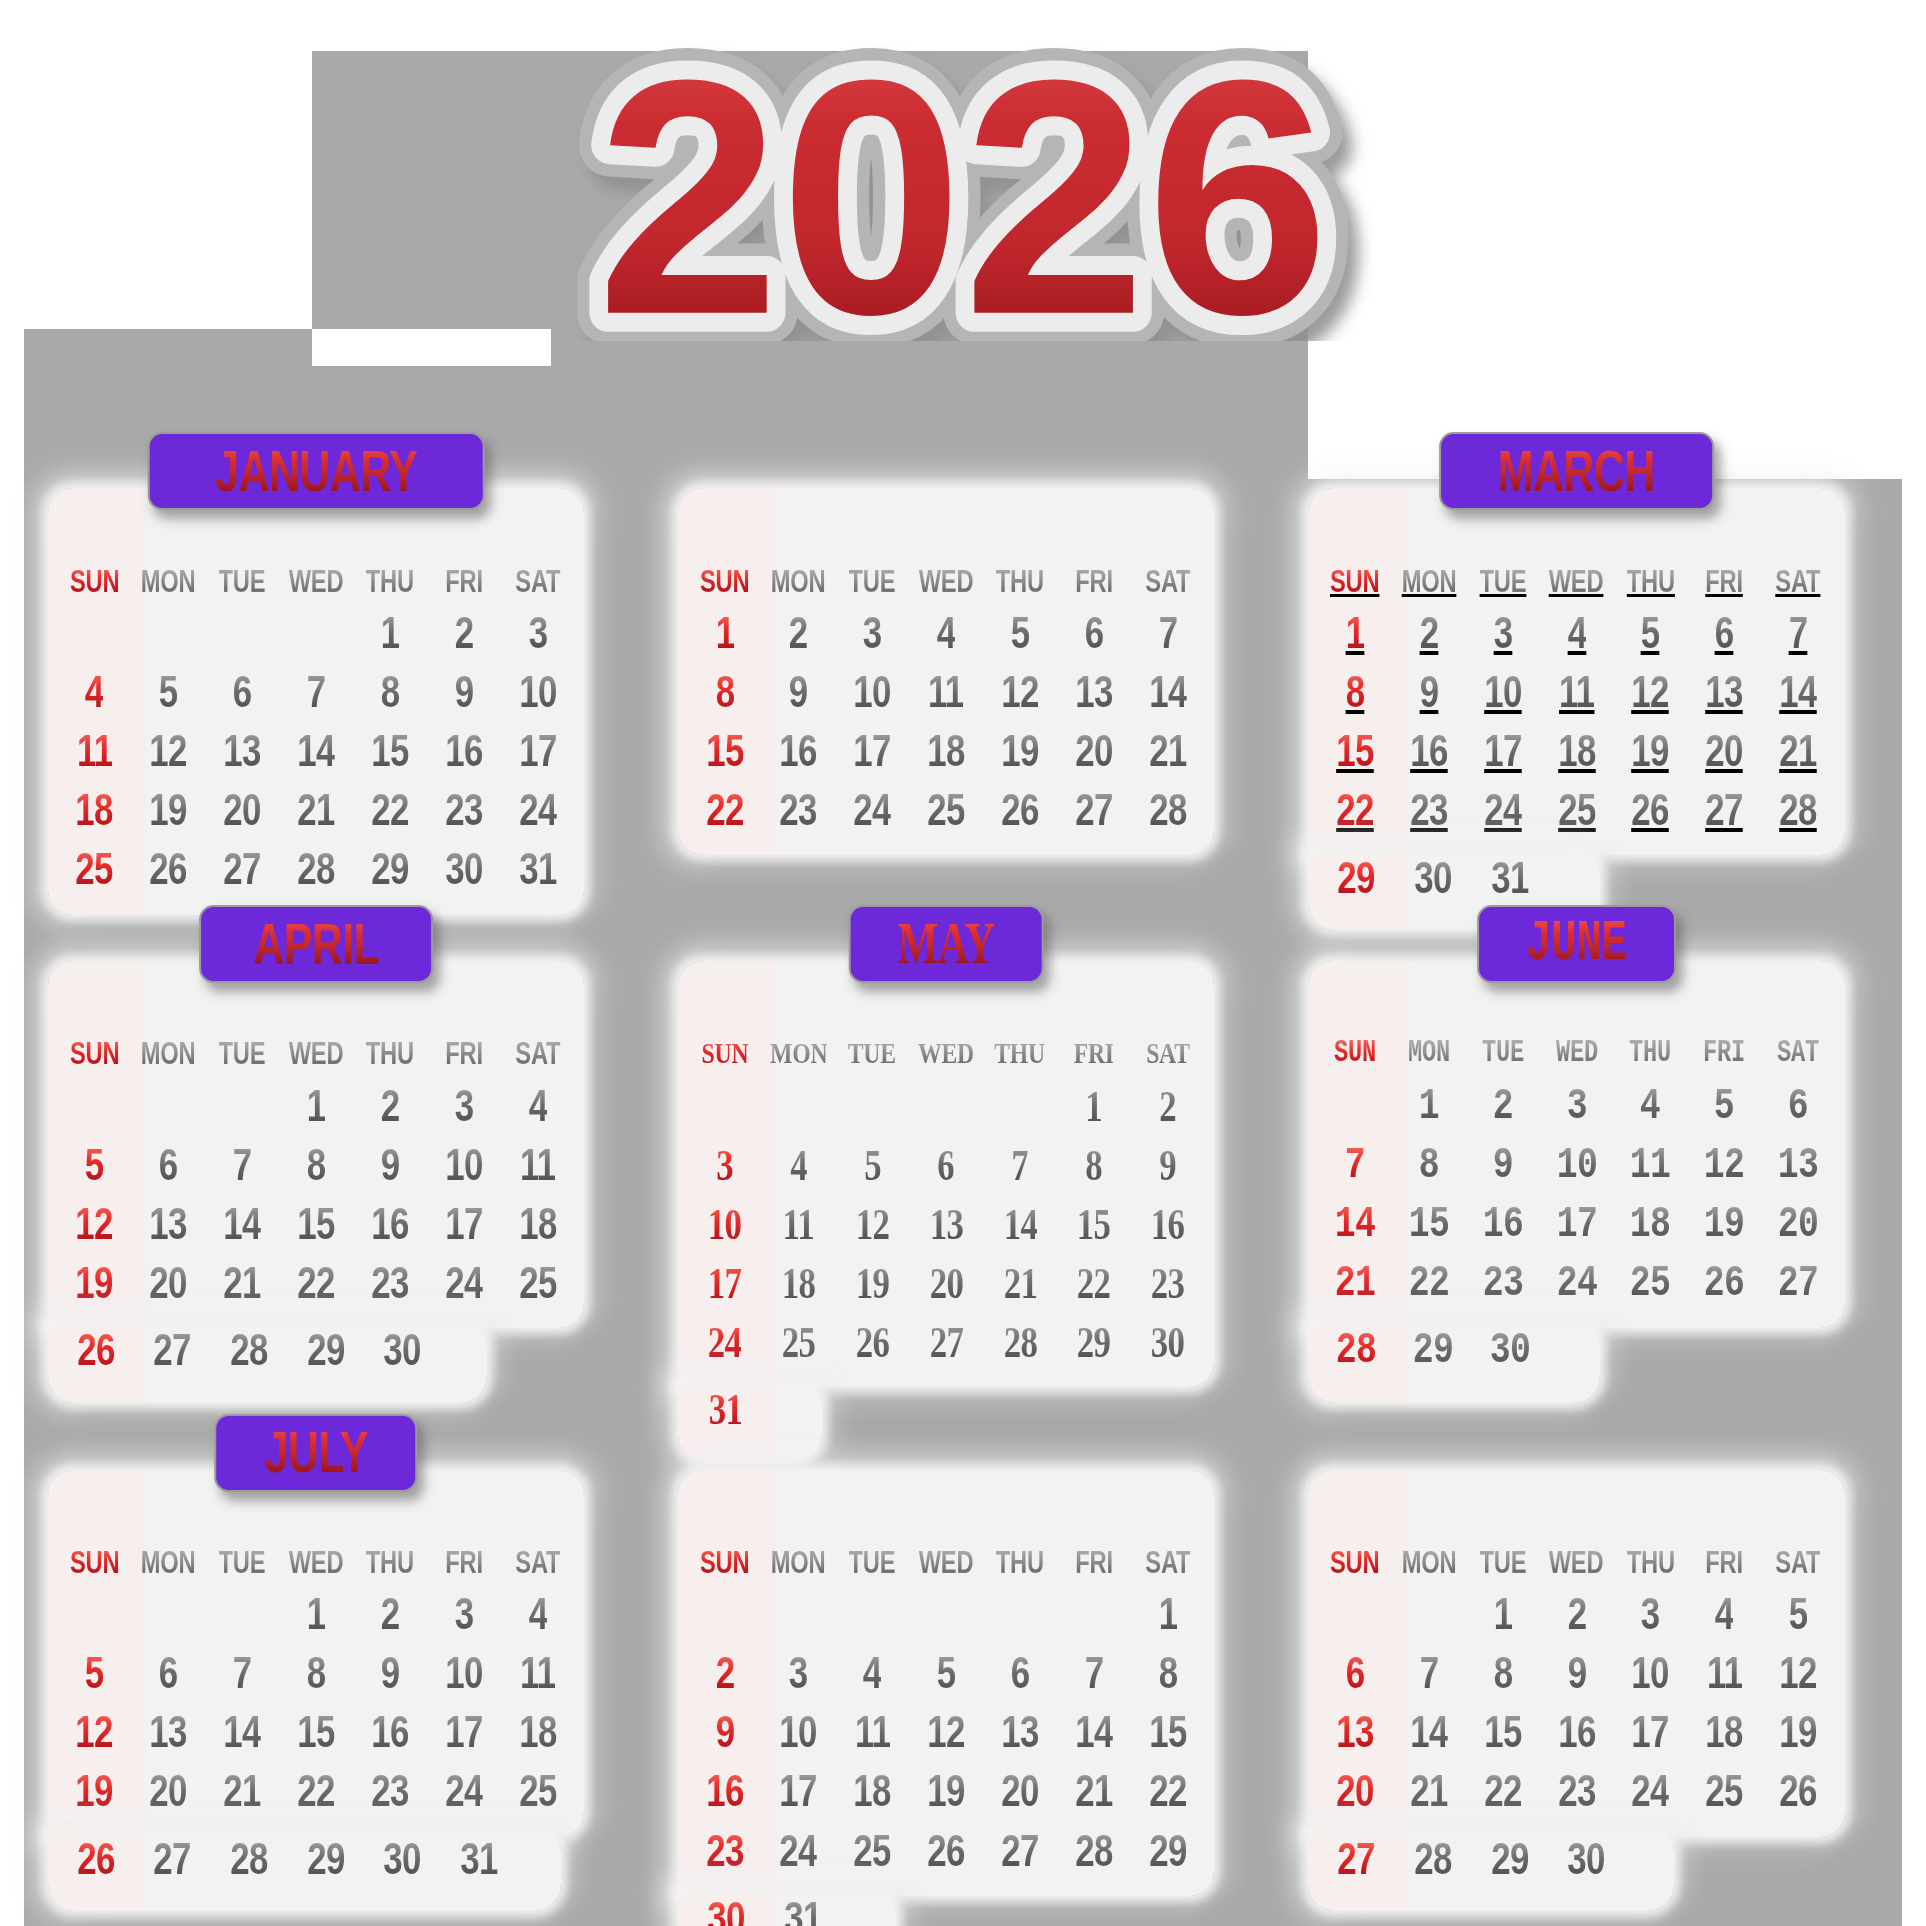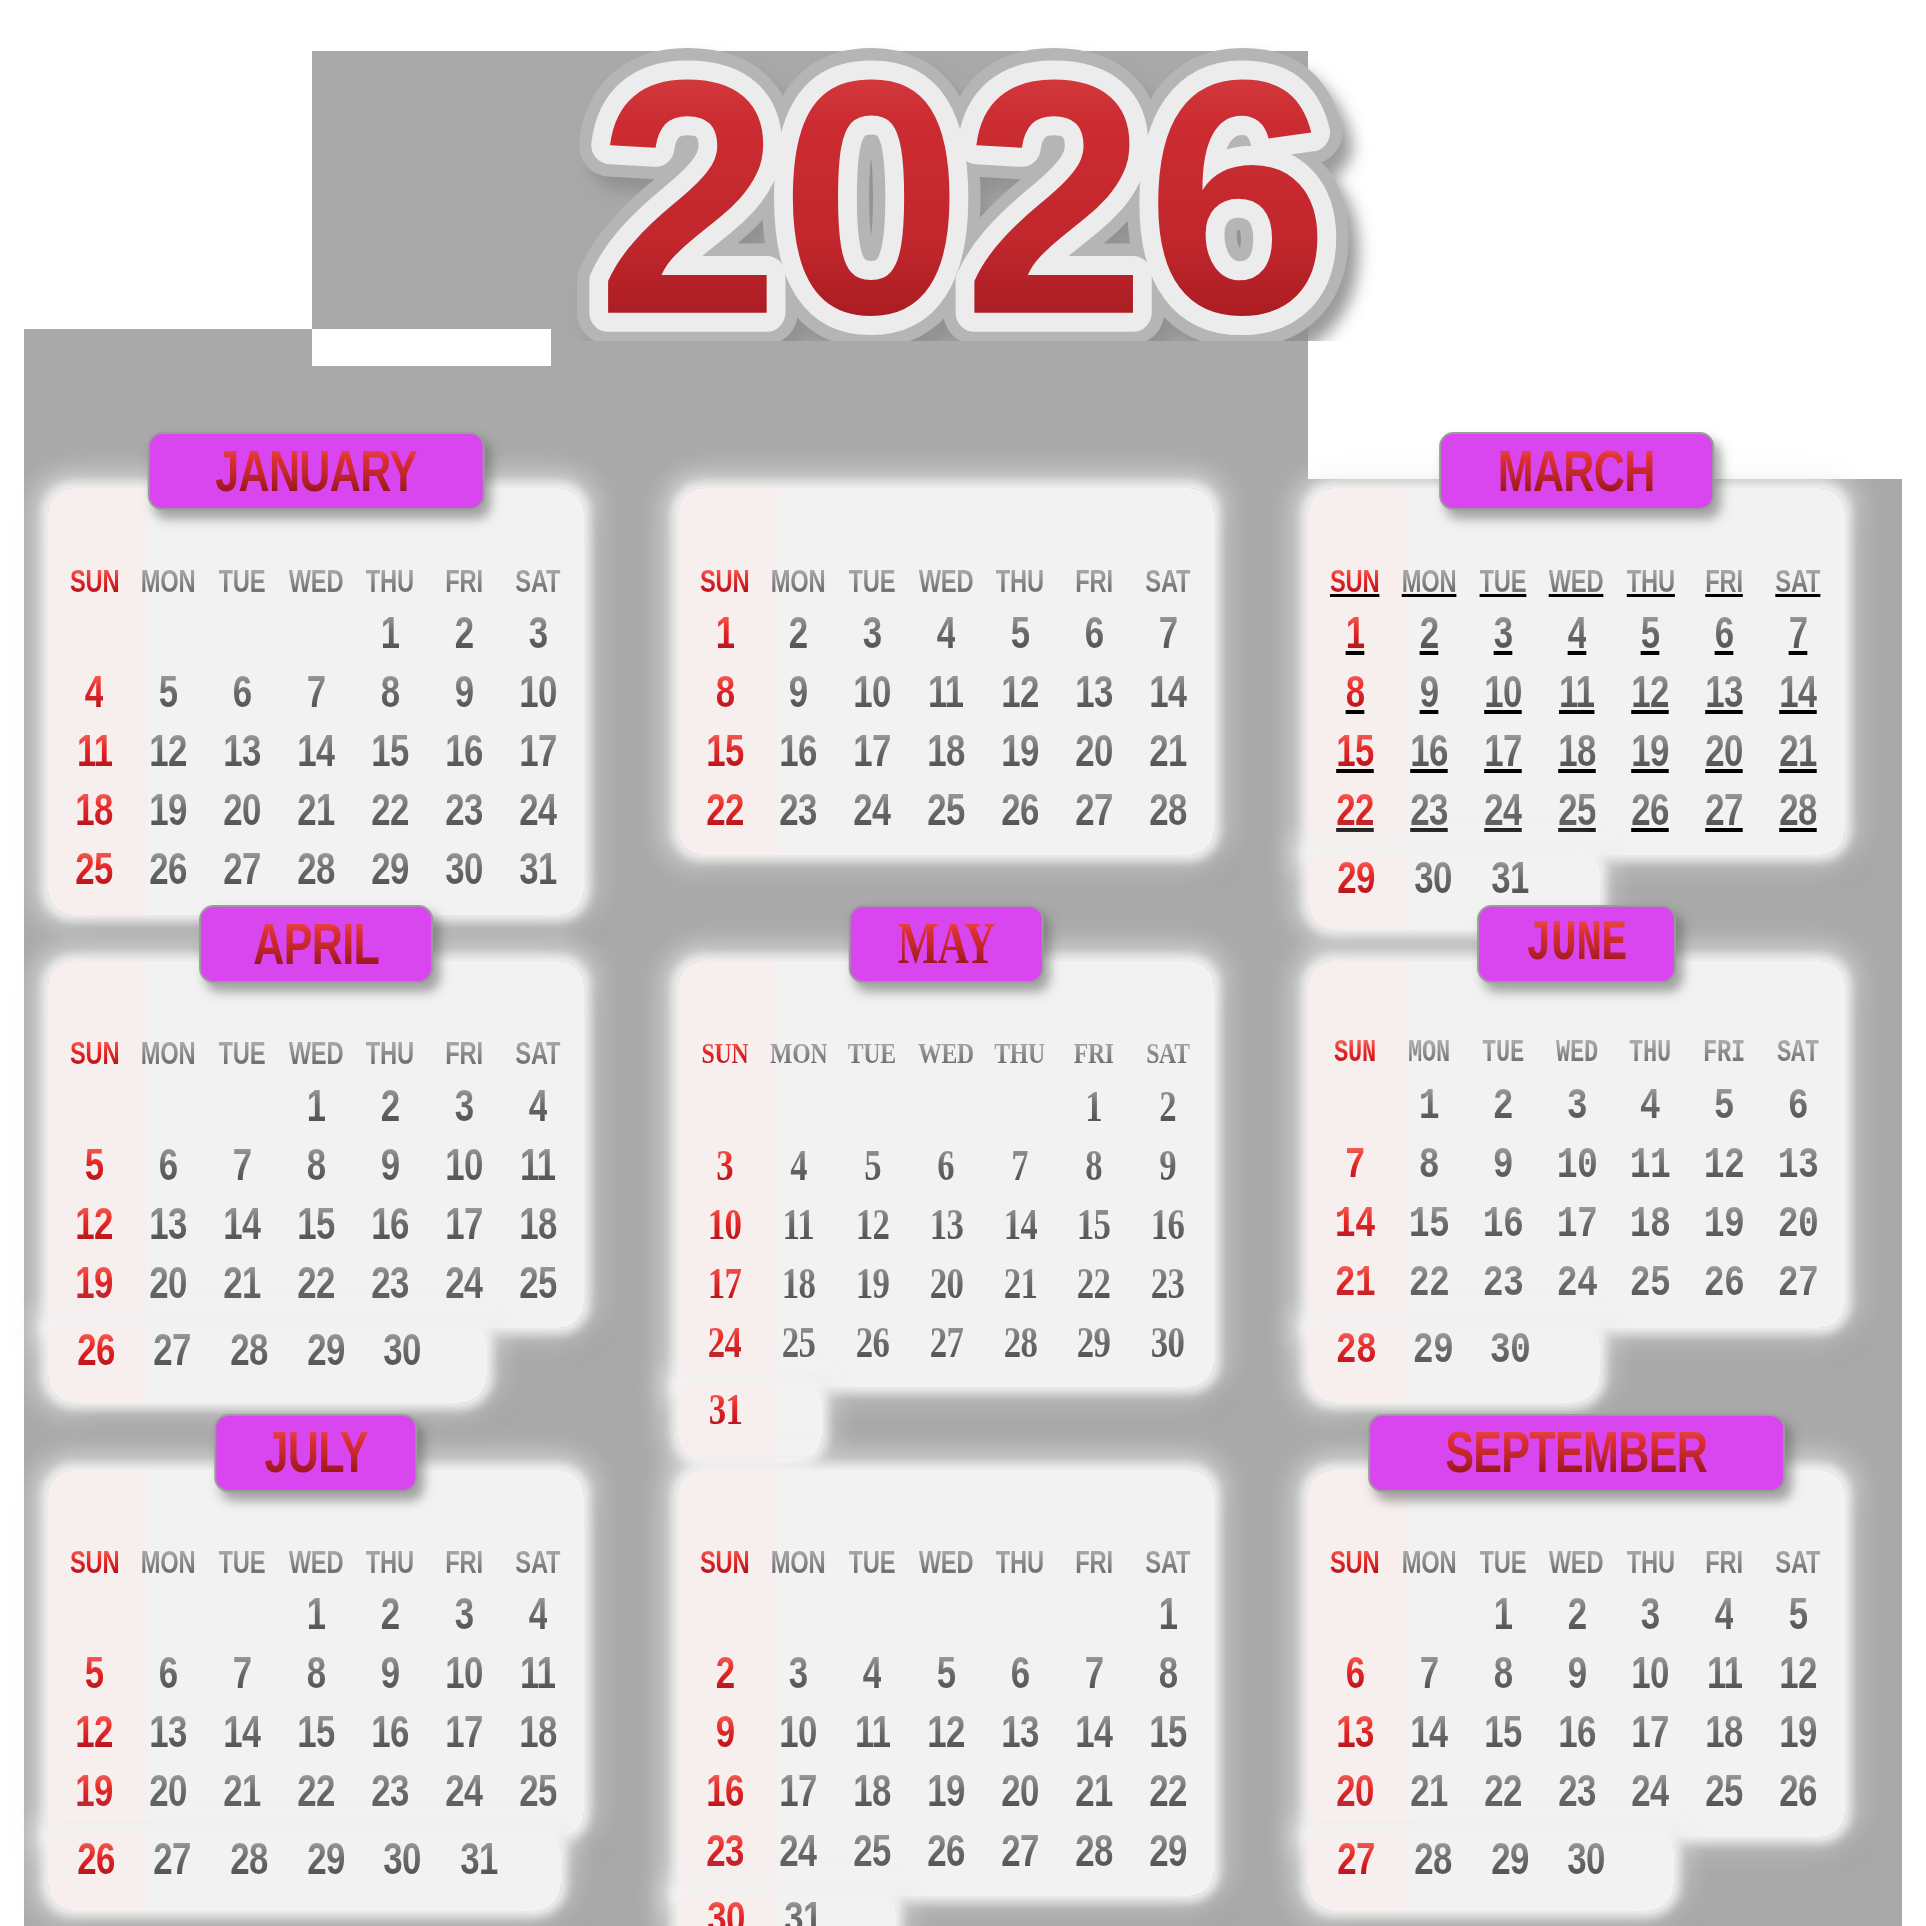--- a/index.html
+++ b/index.html
@@ -47,21 +47,21 @@
          -webkit-background-clip:text;background-clip:text;color:transparent;}
   .hfill{background:linear-gradient(180deg,#b3b3b3 0%,#8f8f8f 45%,#6f6f6f 80%,#949494 100%);
          -webkit-background-clip:text;background-clip:text;color:transparent;}
   .rfill{background:linear-gradient(180deg,#f4716a 0%,#ea2e2a 38%,#d51f23 60%,#a8121a 95%);
          -webkit-background-clip:text;background-clip:text;color:transparent;}
   .date{font-size:2.32vw;letter-spacing:-0.02em;}
   .htext{font-size:1.58vw;letter-spacing:-0.01em;}
   
   .badge{
     position:absolute;top:-2.9vw;left:50%;transform:translateX(-50%);z-index:4;
-    background:#d946ef;border:0.14vw solid #9b9b9b;border-radius:0.75vw;
+    background:#6d28d9;border:0.14vw solid #9b9b9b;border-radius:0.75vw;
     padding:0.38vw 1.55vw 0.5vw;white-space:nowrap;
     box-shadow:0.32vw 0.42vw 0.55vw rgba(84,84,84,0.5);
   }
   .mname{font-size:3.02vw;line-height:0.98;letter-spacing:-0.015em;transform:scaleX(0.74);
          background:linear-gradient(180deg,#ef5552 0%,#da2d30 32%,#c1272d 55%,#97121a 92%);
          -webkit-background-clip:text;background-clip:text;color:transparent;}
 </style>
 </head>
 <body>
 
@@ -1121,21 +1121,20 @@
             </div>
             <div class="cell"></div>
             <div class="cell"></div>
             <div class="cell"></div>
             <div class="cell"></div>
             <div class="cell"></div>
           </div>
         </div>
       </section>
       <section class="month has-tail" style="left: 67.93vw; top: 76.3vw;">
-        <div class="badge"><span class="cnd mname">SEPTEMBER</span></div>
         <div class="card-top">
           <div class="days hdr">
             <div class="cell">
               <span class="cnd htext rfill">SUN</span>
             </div>
             <div class="cell">
               <span class="cnd htext hfill">MON</span>
             </div>
             <div class="cell">
               <span class="cnd htext hfill">TUE</span>

